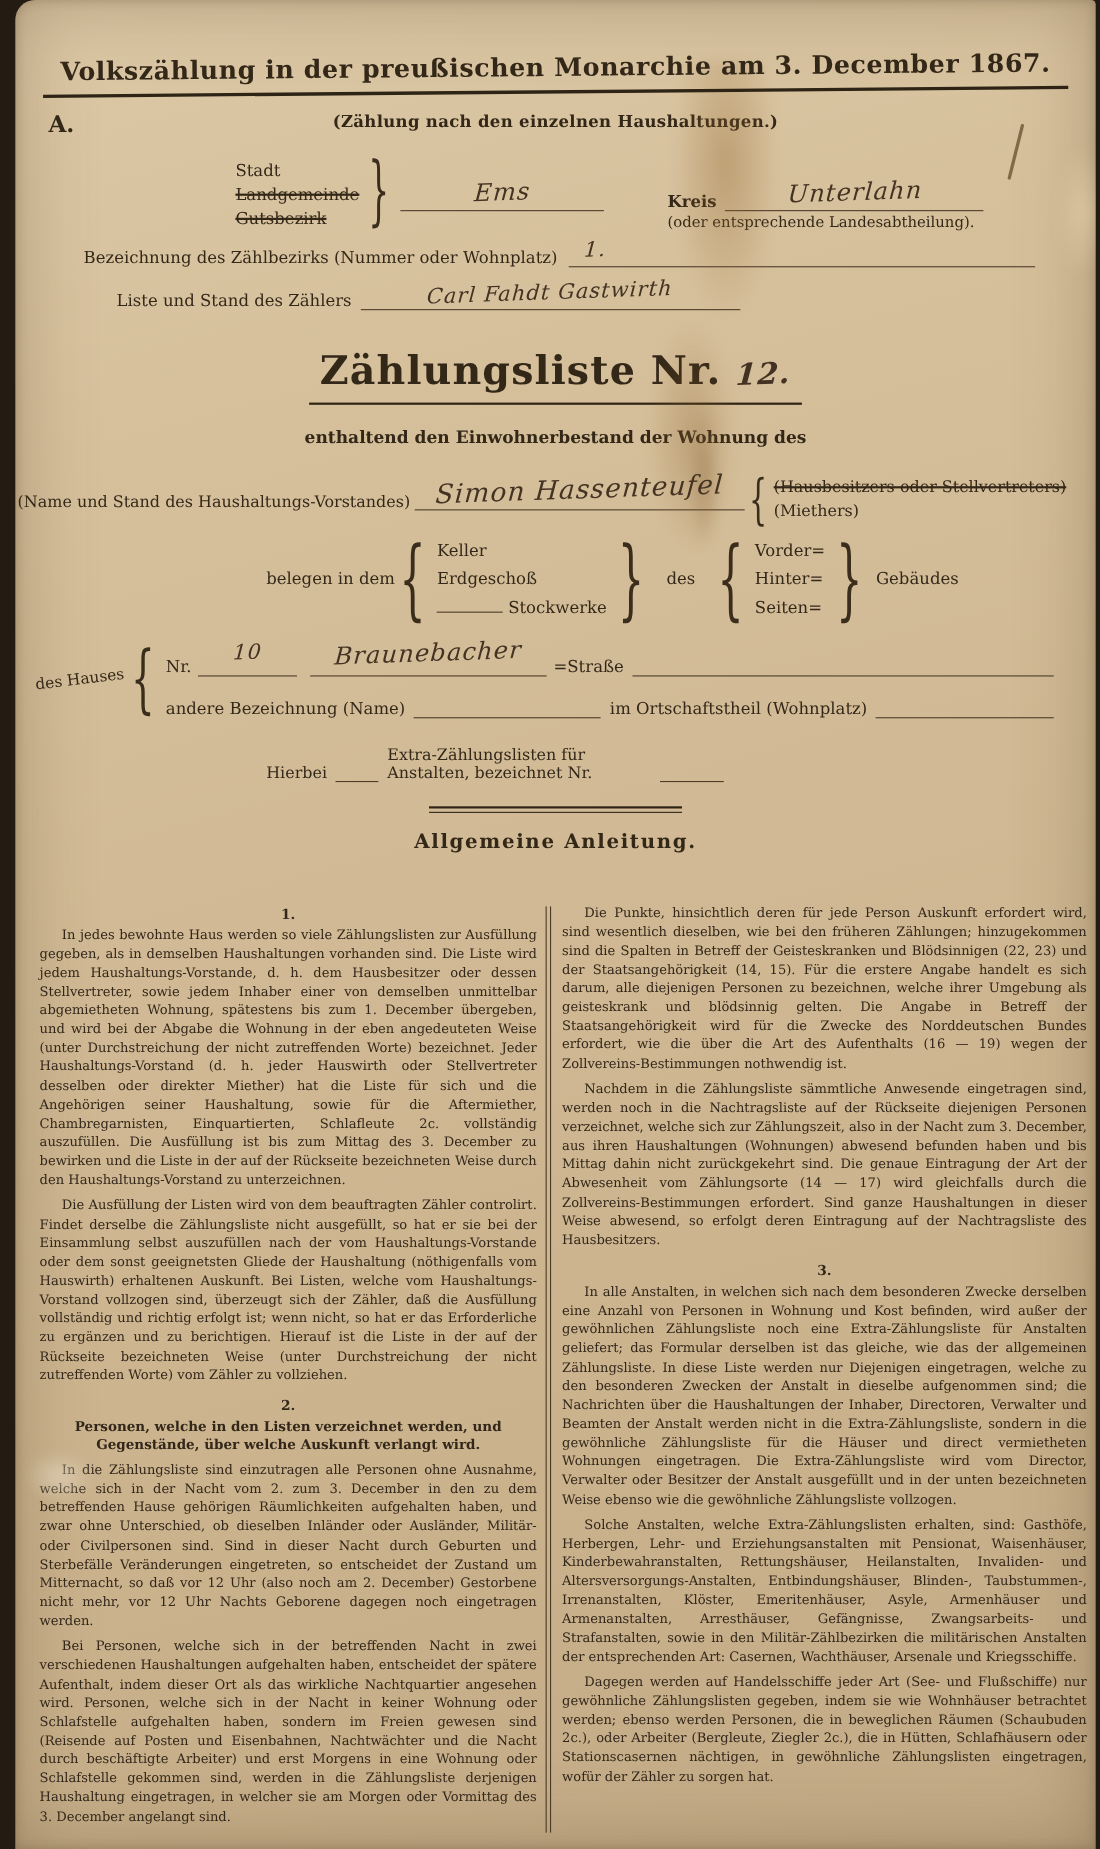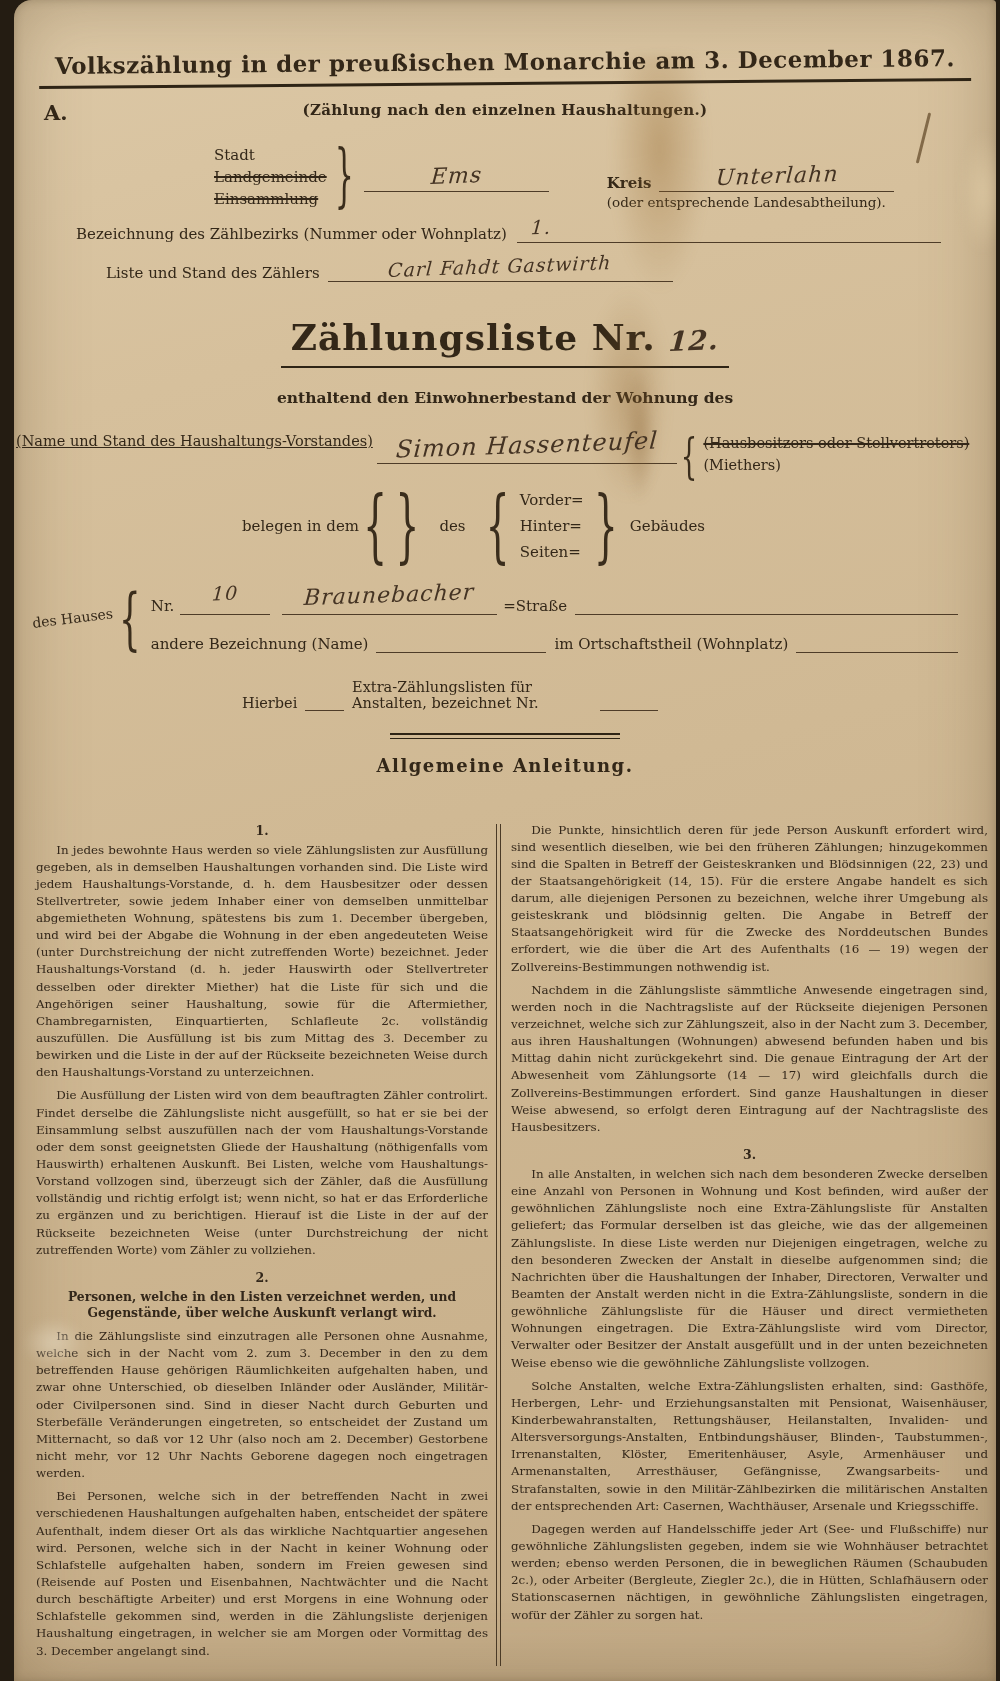--- a/index.html
+++ b/index.html
@@ -72,21 +72,21 @@
   .line-row .entry-line{height:24px;}
   
   .liste-title{text-align:center;margin-top:34px;}
   .liste-title .t{
     font-size:36px;font-weight:bold;letter-spacing:1px;
     border-bottom:2.5px solid #2e2415;padding:0 10px 8px;display:inline-block;
   }
   .liste-sub{text-align:center;font-size:15.5px;font-weight:bold;margin-top:20px;}
   
   .vorstand{display:flex;align-items:flex-start;margin:26px 0 0 0;padding-left:2px;}
-  .vorstand .vlabel{font-size:14.5px;white-space:nowrap;text-decoration:underline;}
+  .vorstand .vlabel{font-size:14.5px;margin-top:16px;white-space:nowrap;}
   .vorstand .entry-line{height:30px;width:300px;margin:0 4px;}
   .vorstand .brace{font-size:26px;transform:scaleY(1.9);margin-top:8px;}
   .vorstand .opts{font-size:14.5px;line-height:1.5;margin-left:6px;}
   
   .belegen{display:flex;align-items:center;margin:10px 0 0 228px;font-size:15px;}
   .belegen .stack{display:flex;flex-direction:column;line-height:1.75;margin:0 6px;}
   .belegen .brace{font-size:38px;transform:scaleY(2.1);margin:0 4px;}
   .belegen .des{margin:0 16px;}
   
   .haus{display:flex;align-items:center;margin:18px 30px 0 18px;}
@@ -131,21 +131,21 @@
     <h1 class="title">Volkszählung in der preußischen Monarchie am 3. December 1867.</h1>
     <div class="subtitle">(Zählung nach den einzelnen Haushaltungen.)</div>
   </div>
   <div class="form-letter">A.</div>
 
   <section class="loc">
     <div class="loc-left">
       <div class="loc-labels">
         <div class="lbl">Stadt</div>
         <div class="lbl struck">Landgemeinde</div>
-        <div class="lbl struck">Einsammlung</div>
+        <div class="lbl struck">Gutsbezirk</div>
       </div>
       <span class="brace">}</span>
       <span class="entry-line w180"><span class="hand h22">Ems</span></span>
     </div>
     <div class="loc-right">
       <div class="kreis-line">
         <span class="lbl bold">Kreis</span>
         <span class="entry-line w230"><span class="hand h22">Unterlahn</span></span>
       </div>
       <div class="note">(oder entsprechende Landesabtheilung).</div>
@@ -173,20 +173,25 @@
     <span class="brace">{</span>
     <div class="opts">
       <div class="struck">(Hausbesitzers oder Stellvertreters)</div>
       <div>(Miethers)</div>
     </div>
   </div>
 
   <div class="belegen">
     <span>belegen in dem</span>
     <span class="brace">{</span>
+    <span class="stack">
+      <span>Keller</span>
+      <span>Erdgeschoß</span>
+      <span><span class="blank w60"></span> <span>Stockwerke</span></span>
+    </span>
     <span class="brace">}</span>
     <span class="des">des</span>
     <span class="brace">{</span>
     <span class="stack">
       <span>Vorder=</span>
       <span>Hinter=</span>
       <span>Seiten=</span>
     </span>
     <span class="brace">}</span>
     <span style="margin-left:8px;">Gebäudes</span>

